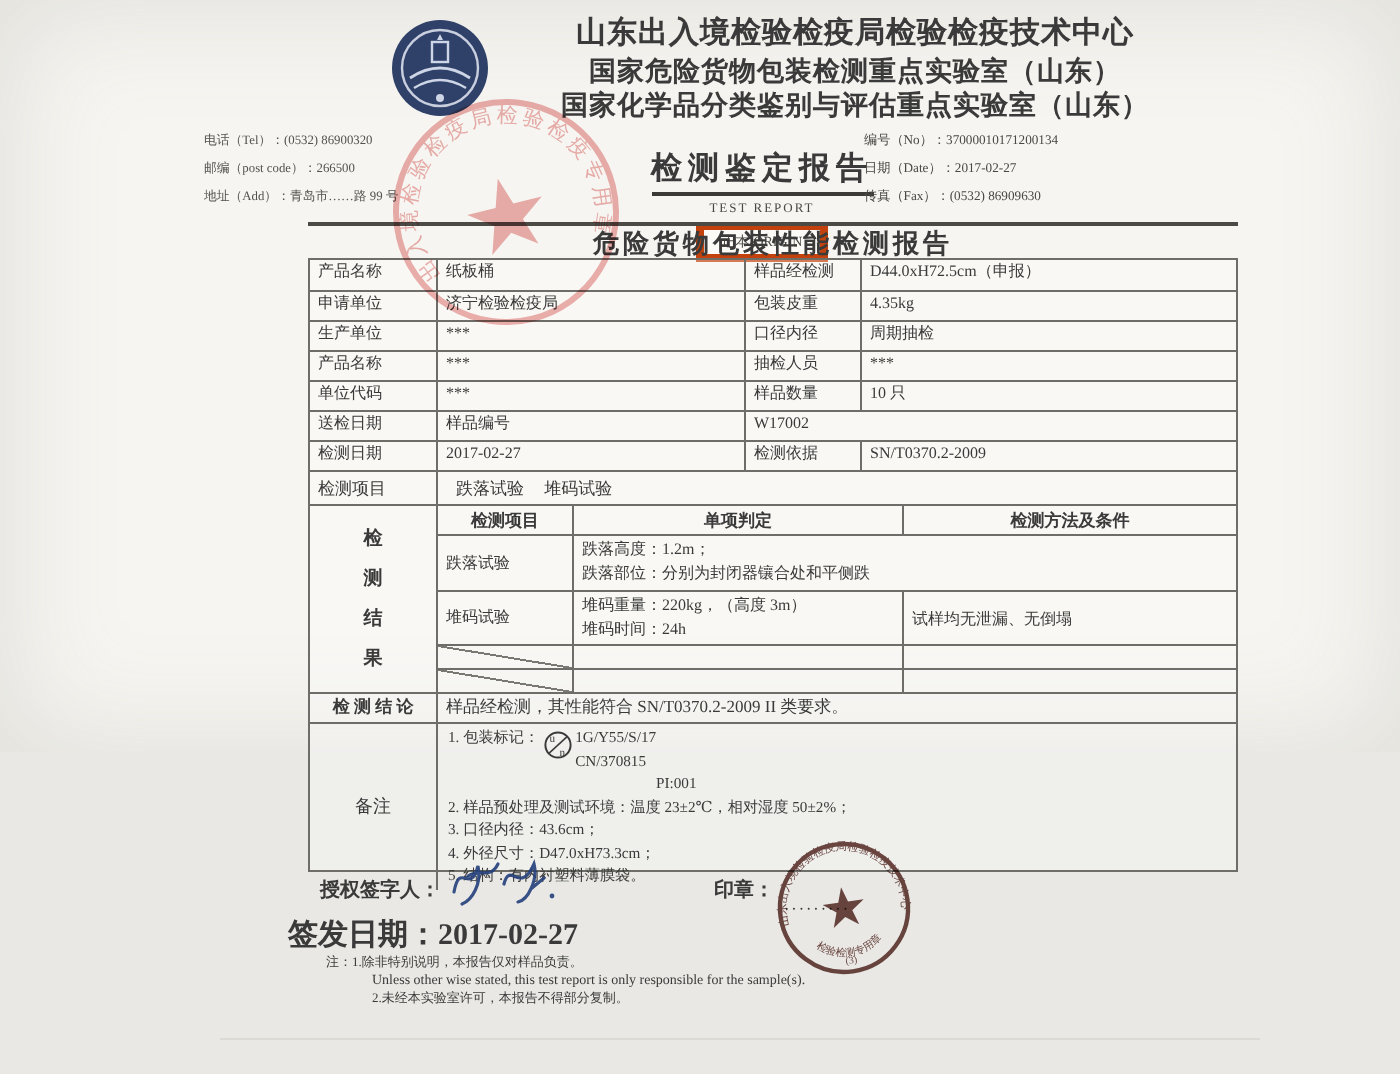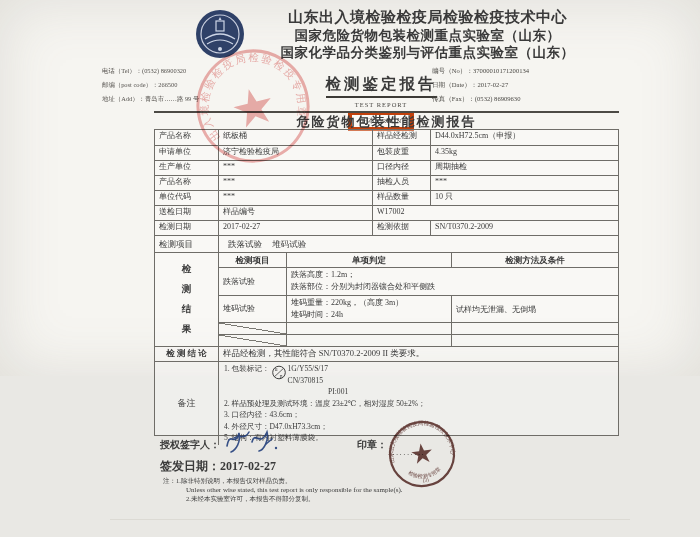--- a/index.html
+++ b/index.html
@@ -57,21 +57,21 @@
   .remc{padding:2px 5px;font-size:7.6px;line-height:10px;white-space:nowrap}
   .mline1{display:flex;align-items:flex-start}
   .unwrap{margin:0 2px}
   .codecol{display:flex;flex-direction:column;gap:2px}
   .mcode3{margin-left:104px;margin-top:1px}
   .remc .ln{margin-top:1.5px}
 
   
   .signer{left:160px;top:438px;font-size:10px;font-weight:bold}
   .seal{left:357px;top:438px;font-size:10px;font-weight:bold}
-  .issue{left:160px;top:458px;font-size:12px;font-weight:bold}
+  .issue{left:144px;top:458px;font-size:15px;font-weight:bold}
   .dots{left:392px;top:450px;font-size:8px;letter-spacing:1px;color:#3c3a36}
   .n1{left:163px;top:477px;font-size:6.5px}
   .n1e{left:186px;top:486px;font-size:7px}
   .n2{left:186px;top:495px;font-size:6.5px}
   .n2e{left:181px;top:504px;font-size:7px}
   .edge{left:110px;top:519px;width:520px;height:1px;background:#dcdad4}
 
   
   .stamp-top{left:188px;top:41px;opacity:.55;mix-blend-mode:multiply;transform:rotate(-14deg)}
   .stamp-bot{left:377px;top:409px;opacity:.88;mix-blend-mode:multiply;transform:rotate(-8deg)}

